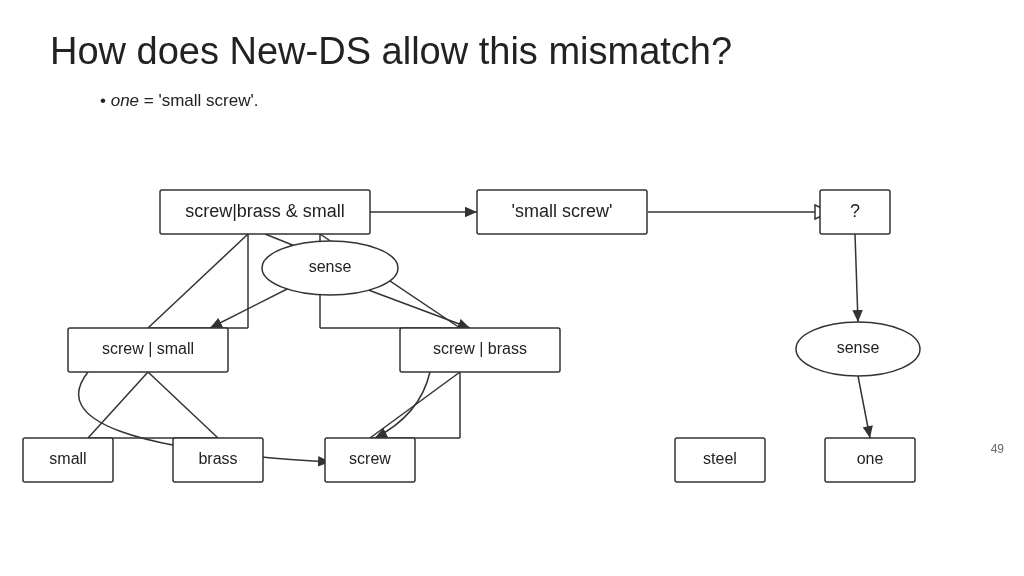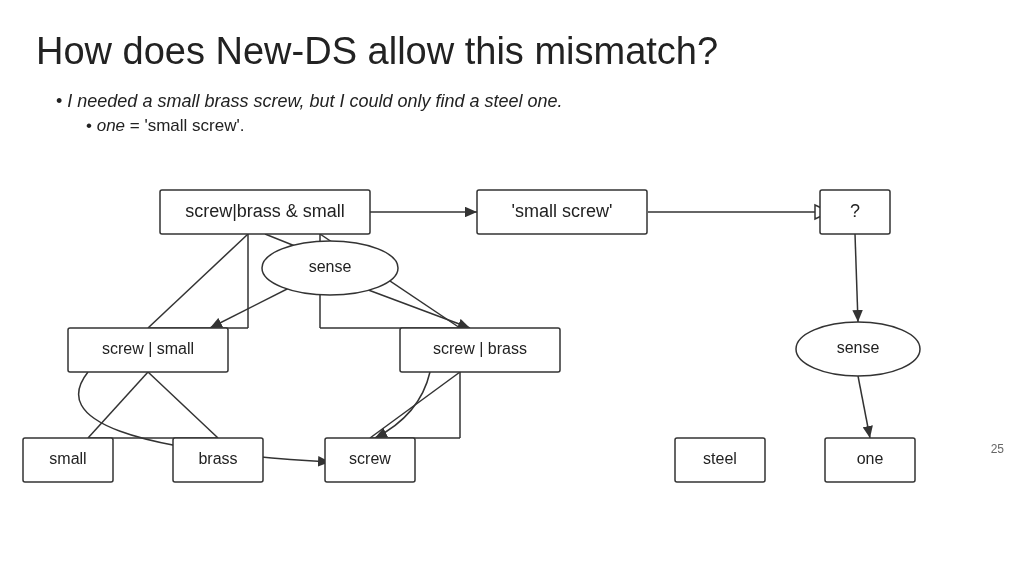--- a/index.html
+++ b/index.html
@@ -8,21 +8,21 @@
       height: 576px;
       background: #fff;
       font-family: 'Segoe UI', Arial, sans-serif;
       overflow: hidden;
       position: relative;
     }
 
     .slide {
       width: 1024px;
       height: 468px;
-      padding: 30px 50px 20px 36px;
+      padding: 30px 50px 20px 50px;
       position: relative;
     }
 
     .title {
       font-size: 38px;
       font-weight: 300;
       color: #222;
       margin-bottom: 18px;
     }
 
@@ -109,21 +109,20 @@
       color: #666;
     }
   </style>
 </head>
 <body>
 
 <div class="slide">
 
   <div class="title">How does New-DS allow this mismatch?</div>
 
-  <div class="bullet-main">I needed a small brass screw, but I could only find a steel one.</div>
 
   <div class="bullet-sub">
     <span class="italic">one</span><span> = 'small screw'.</span>
   </div>
 
   <div class="diagram">
     <svg class="diagram-svg">
       <defs>
         <marker id="arrowhead" markerWidth="8" markerHeight="7" refX="8" refY="3.5" orient="auto">
           <polygon points="0 0, 8 3.5, 0 7" fill="#333"></polygon>
@@ -204,14 +203,14 @@
 
       <rect x="675" y="283" width="90" height="44" rx="2" class="box-rect"></rect>
       <text x="720" y="305" class="diagram-text">steel</text>
 
       <rect x="825" y="283" width="90" height="44" rx="2" class="box-rect"></rect>
       <text x="870" y="305" class="diagram-text">one</text>
 
     </svg>
   </div>
 
-  <div class="page-number">25</div>
+  <div class="page-number">49</div>
 </div>
 
 </body></html>

